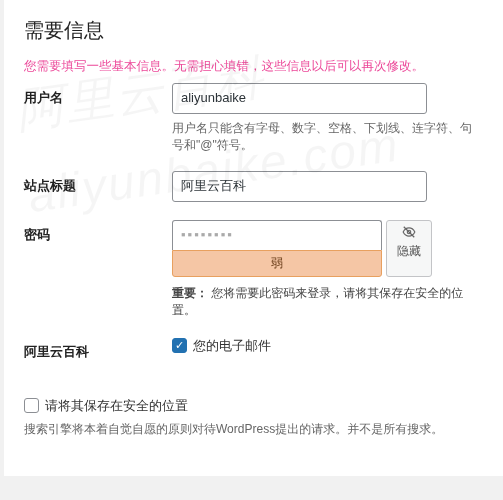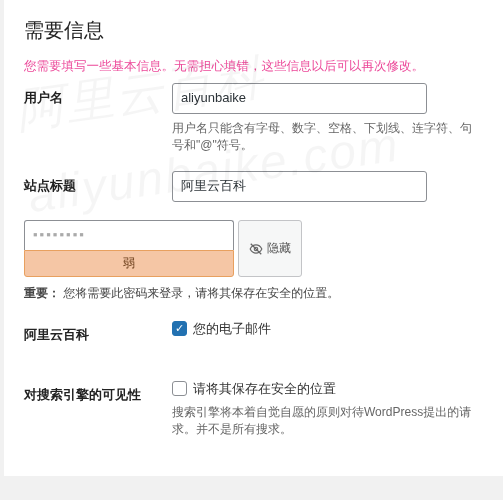--- a/index.html
+++ b/index.html
@@ -82,20 +82,21 @@
       display: inline-flex;
       align-items: center;
       gap: 4px;
       padding: 4px 10px;
       font-size: 12px;
       border: 1px solid #c3c4c7;
       border-radius: 3px;
       background: #f6f7f7;
       color: #555;
       cursor: pointer;
+      flex-direction: column;
     }
     .strength-bar {
       width: 210px;
       background: #f5c6a5;
       border: 1px solid #e8a05f;
       border-radius: 0 0 3px 3px;
       text-align: center;
       font-size: 12px;
       padding: 4px 0;
       color: #6b3e1a;
@@ -166,20 +167,21 @@
   </div>
 
   <div class="form-row">
     <div class="form-label">站点标题</div>
     <div class="form-field">
       <input class="text-input" type="text" value="阿里云百科" style="">
     </div>
   </div>
 
   <div class="form-row">
+    <div class="form-label">密码</div>
     <div class="form-field">
       <div class="password-wrap">
         <div>
           <input class="password-input" type="text" value="▪▪▪▪▪▪▪▪" style="">
           <div class="strength-bar">弱</div>
         </div>
         <button class="hide-btn">
           <svg class="eye-icon" viewBox="0 0 24 24" fill="none" stroke="#666" stroke-width="2">
               <path d="M2 12s3.5-7 10-7 10 7 10 7-3.5 7-10 7-10-7-10-7z"></path>
               <circle cx="12" cy="12" r="3"></circle>
@@ -202,21 +204,20 @@
         <span class="checkbox checked">✓</span>
         <span>您的电子邮件</span>
       </div>
     </div>
   </div>
 
   <div class="form-row">
   </div>
 
   <div class="form-row">
-    <div class="form-label">对搜索引擎的可见性</div>
     <div class="form-field">
       <div class="checkbox-row">
         <span class="checkbox"></span>
         <span>请将其保存在安全的位置</span>
       </div>
       <div class="hint">搜索引擎将本着自觉自愿的原则对待WordPress提出的请求。并不是所有搜求。</div>
     </div>
   </div>
 
 </div>

